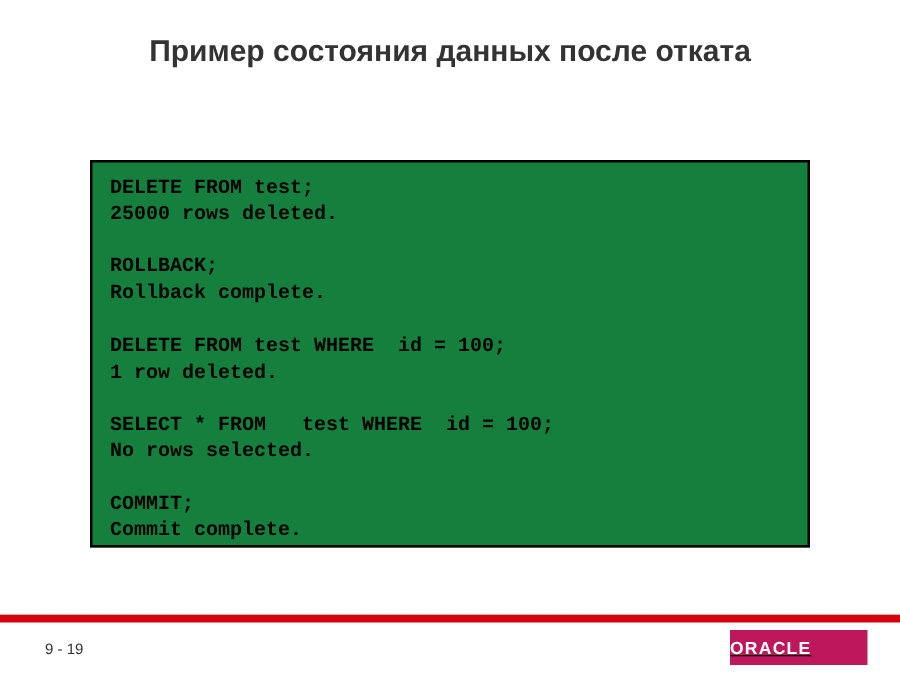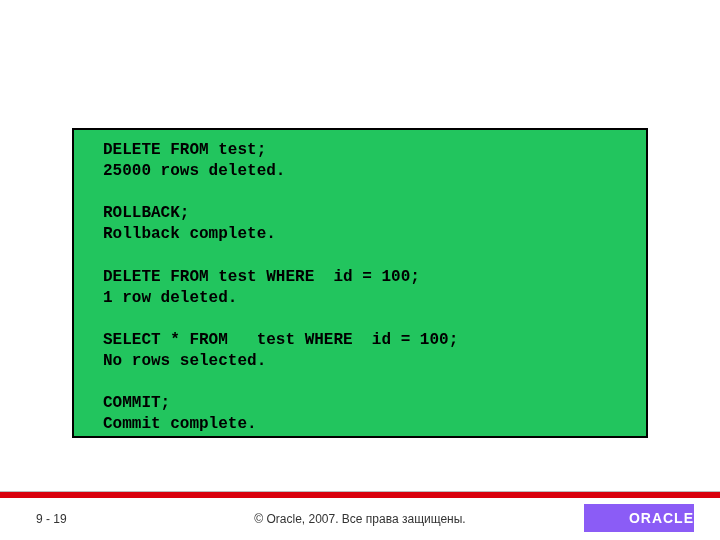--- a/index.html
+++ b/index.html
@@ -24,23 +24,23 @@
     font-size: 24px;
     font-weight: bold;
     color: #333333;
   }
   .code-box {
     position: absolute;
     top: 128px;
     left: 72px;
     width: 576px;
     height: 310px;
-    background: #22c55e;
+    background: #15803d;
     border: 2px solid #000000;
-    padding: 10px 29px;
+    padding: 10px 14px;
     font-family: "Courier New", Courier, monospace;
     font-size: 16px;
     font-weight: bold;
     line-height: 1.32;
     color: #000000;
     white-space: pre;
     overflow: hidden;
   }
   .footer-bar {
     position: absolute;
@@ -72,38 +72,40 @@
     text-align: center;
     font-size: 12px;
     color: #333333;
   }
   .logo {
     position: absolute;
     right: 26px;
     bottom: 8px;
     width: 110px;
     height: 28px;
-    background: #8b5cf6;
+    background: #be185d;
     display: flex;
     align-items: center;
-    justify-content: flex-end;
+    justify-content: flex-start;
+    text-decoration: underline;
   }
   .logo-text {
     color: #ffffff;
     font-family: Arial, Helvetica, sans-serif;
     font-weight: bold;
     font-size: 14px;
     letter-spacing: 1px;
   }
 </style>
 </head>
 <body>
 
 <div class="slide">
 
+  <h1 class="title">Пример состояния данных после отката</h1>
 
   <pre class="code-box">DELETE FROM test;
 25000 rows deleted.
 
 ROLLBACK;
 Rollback complete.
 
 DELETE FROM test WHERE  id = 100;
 1 row deleted.
 
@@ -112,19 +114,18 @@
 
 COMMIT;
 Commit complete.</pre>
 
   <div class="footer-bar"></div>
 
   <div class="page-num">
     <span>9 - </span><span>19</span>
   </div>
 
-  <div class="copyright">© Oracle, 2007. Все права защищены.</div>
 
   <div class="logo">
     <span class="logo-text">ORACLE</span>
   </div>
 
 </div>
 
 </body></html>

